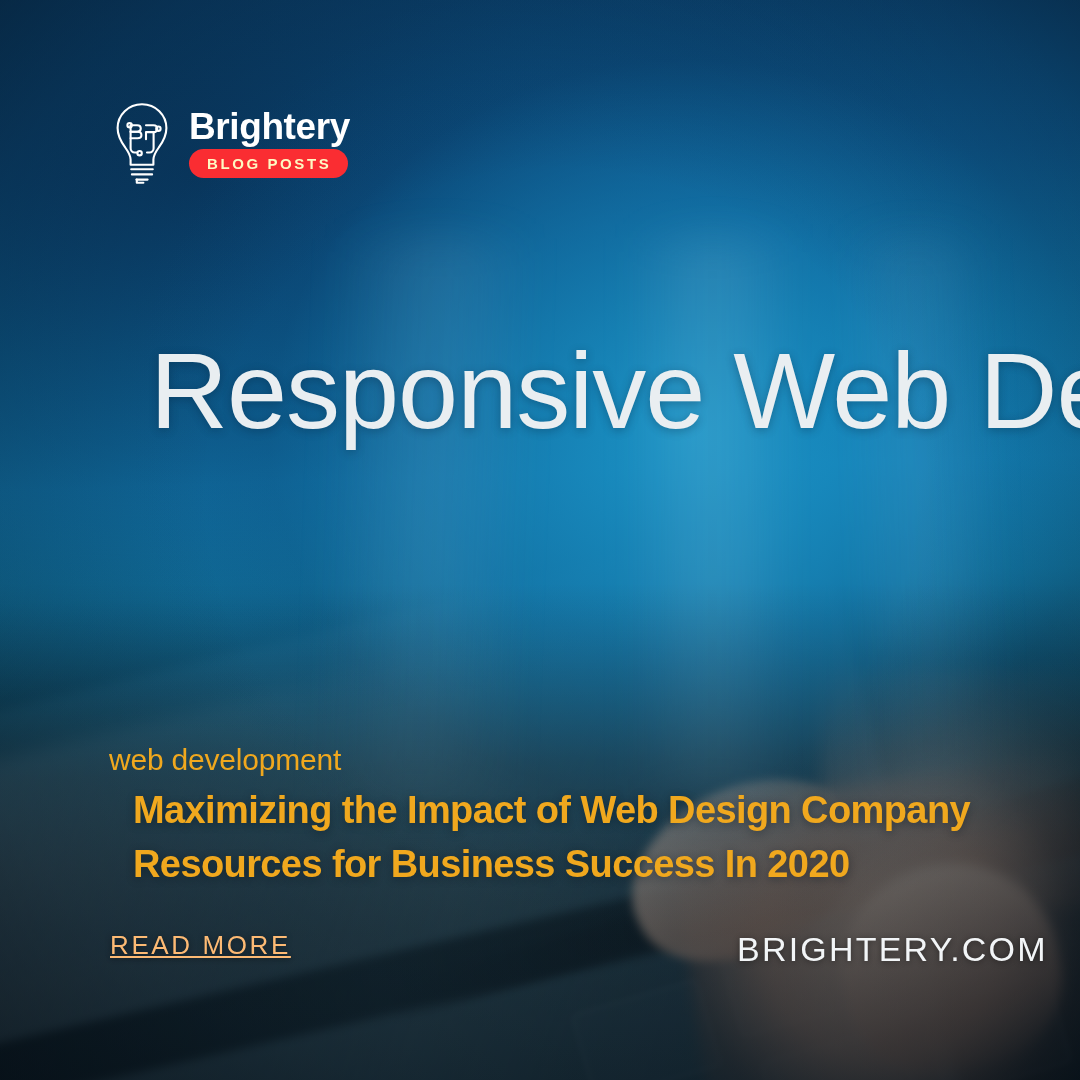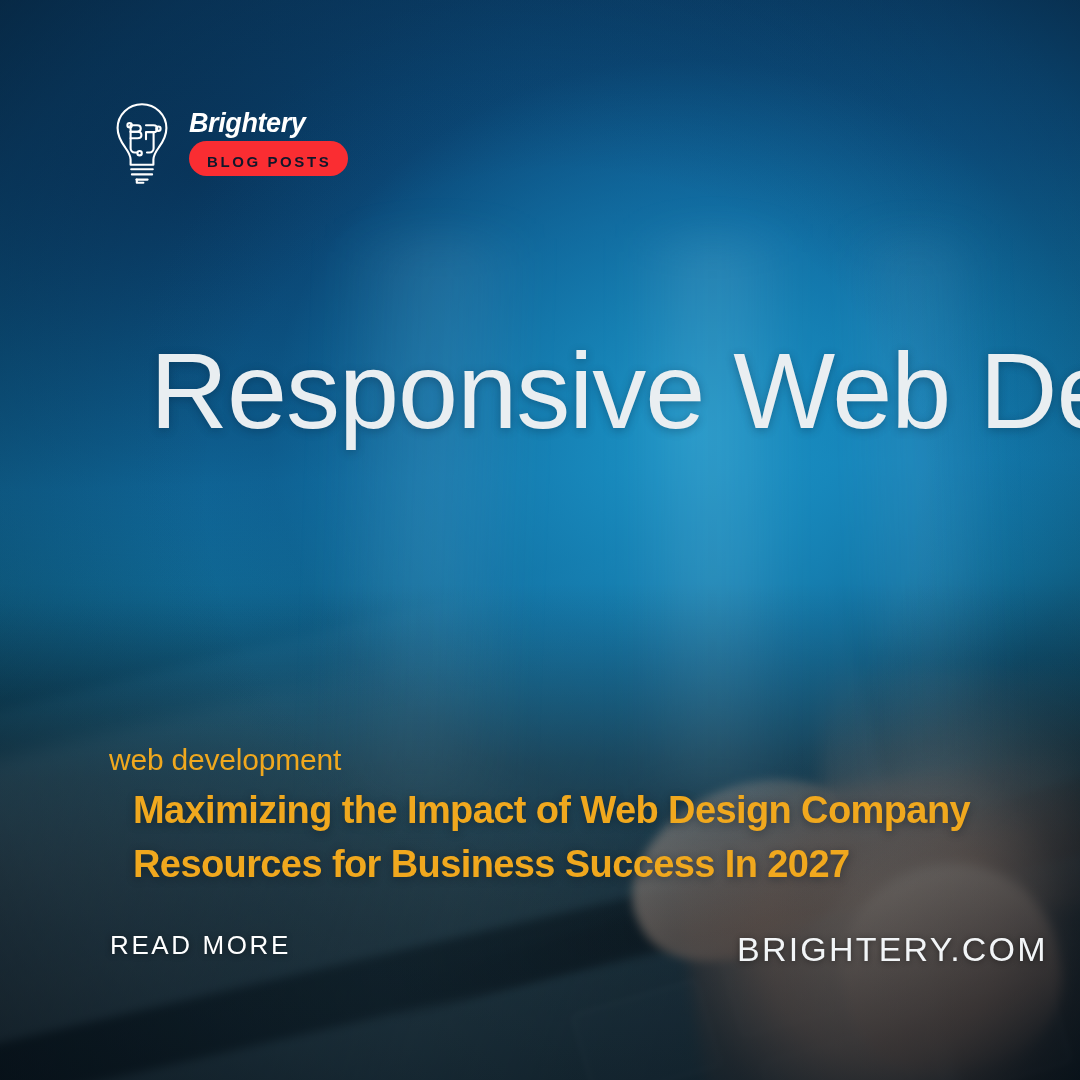--- a/index.html
+++ b/index.html
@@ -136,26 +136,26 @@
   }
 
   
   .content{position:absolute;inset:0;}
 
   
   .logo{position:absolute;left:109px;top:101px;display:flex;align-items:center;gap:14px;}
   .bulb{width:66px;height:84px;flex:0 0 auto;display:block;}
   .logo-text{display:flex;flex-direction:column;align-items:flex-start;gap:4px;}
   .wordmark{
-    color:#fff;font-size:27px;font-weight:bold;letter-spacing:-.4px;line-height:1;font-style:italic;
+    color:#fff;font-size:37px;font-weight:bold;letter-spacing:-.4px;line-height:1;
   }
   .badge{
-    background:#FA2D32;color:#0f172a;
+    background:#FA2D32;color:#fef9c3;
     border-radius:999px;
-    padding:13px 17px 7px 18px;
+    padding:7px 17px 7px 18px;
     font-size:15px;font-weight:bold;letter-spacing:2.6px;line-height:1;
   }
 
   
   .hero-title{
     position:absolute;left:150px;top:332px;
     white-space:nowrap;
     font-size:108px;
     font-weight:normal;
     letter-spacing:-1px;
@@ -183,22 +183,23 @@
     letter-spacing:-.6px;
     line-height:54px;
     max-width:930px;
     text-shadow:0 2px 8px rgba(6,18,28,.40);
   }
   .headline span{display:block;margin-left:24px;}
 
   
   .read-more{
     position:absolute;left:110px;top:932px;
-    color:#ffffff;font-size:26px;letter-spacing:2.6px;line-height:1;
+    color:#fdba74;font-size:26px;letter-spacing:2.6px;line-height:1;
     text-shadow:0 1px 6px rgba(0,0,0,.45);
+    text-decoration:underline;
   }
   .site-url{
     position:absolute;left:737px;top:932px;
     color:#F2F5F7;font-size:34px;letter-spacing:2.2px;line-height:1;
     text-shadow:0 1px 6px rgba(0,0,0,.45);
   }
 </style>
 </head>
 <body>
 
@@ -251,21 +252,21 @@
         <div class="badge">BLOG POSTS</div>
       </div>
     </div>
 
     <div class="hero-title">Responsive Web De</div>
 
     <div class="category">web development</div>
 
     <div class="headline">
       <span>Maximizing the Impact of Web Design Company</span>
-      <span>Resources for Business Success In 2027</span>
+      <span>Resources for Business Success In 2020</span>
     </div>
 
     <div class="read-more">READ MORE</div>
 
     <div class="site-url">BRIGHTERY.COM</div>
 
   </div>
 </div>
 
 </body></html>

